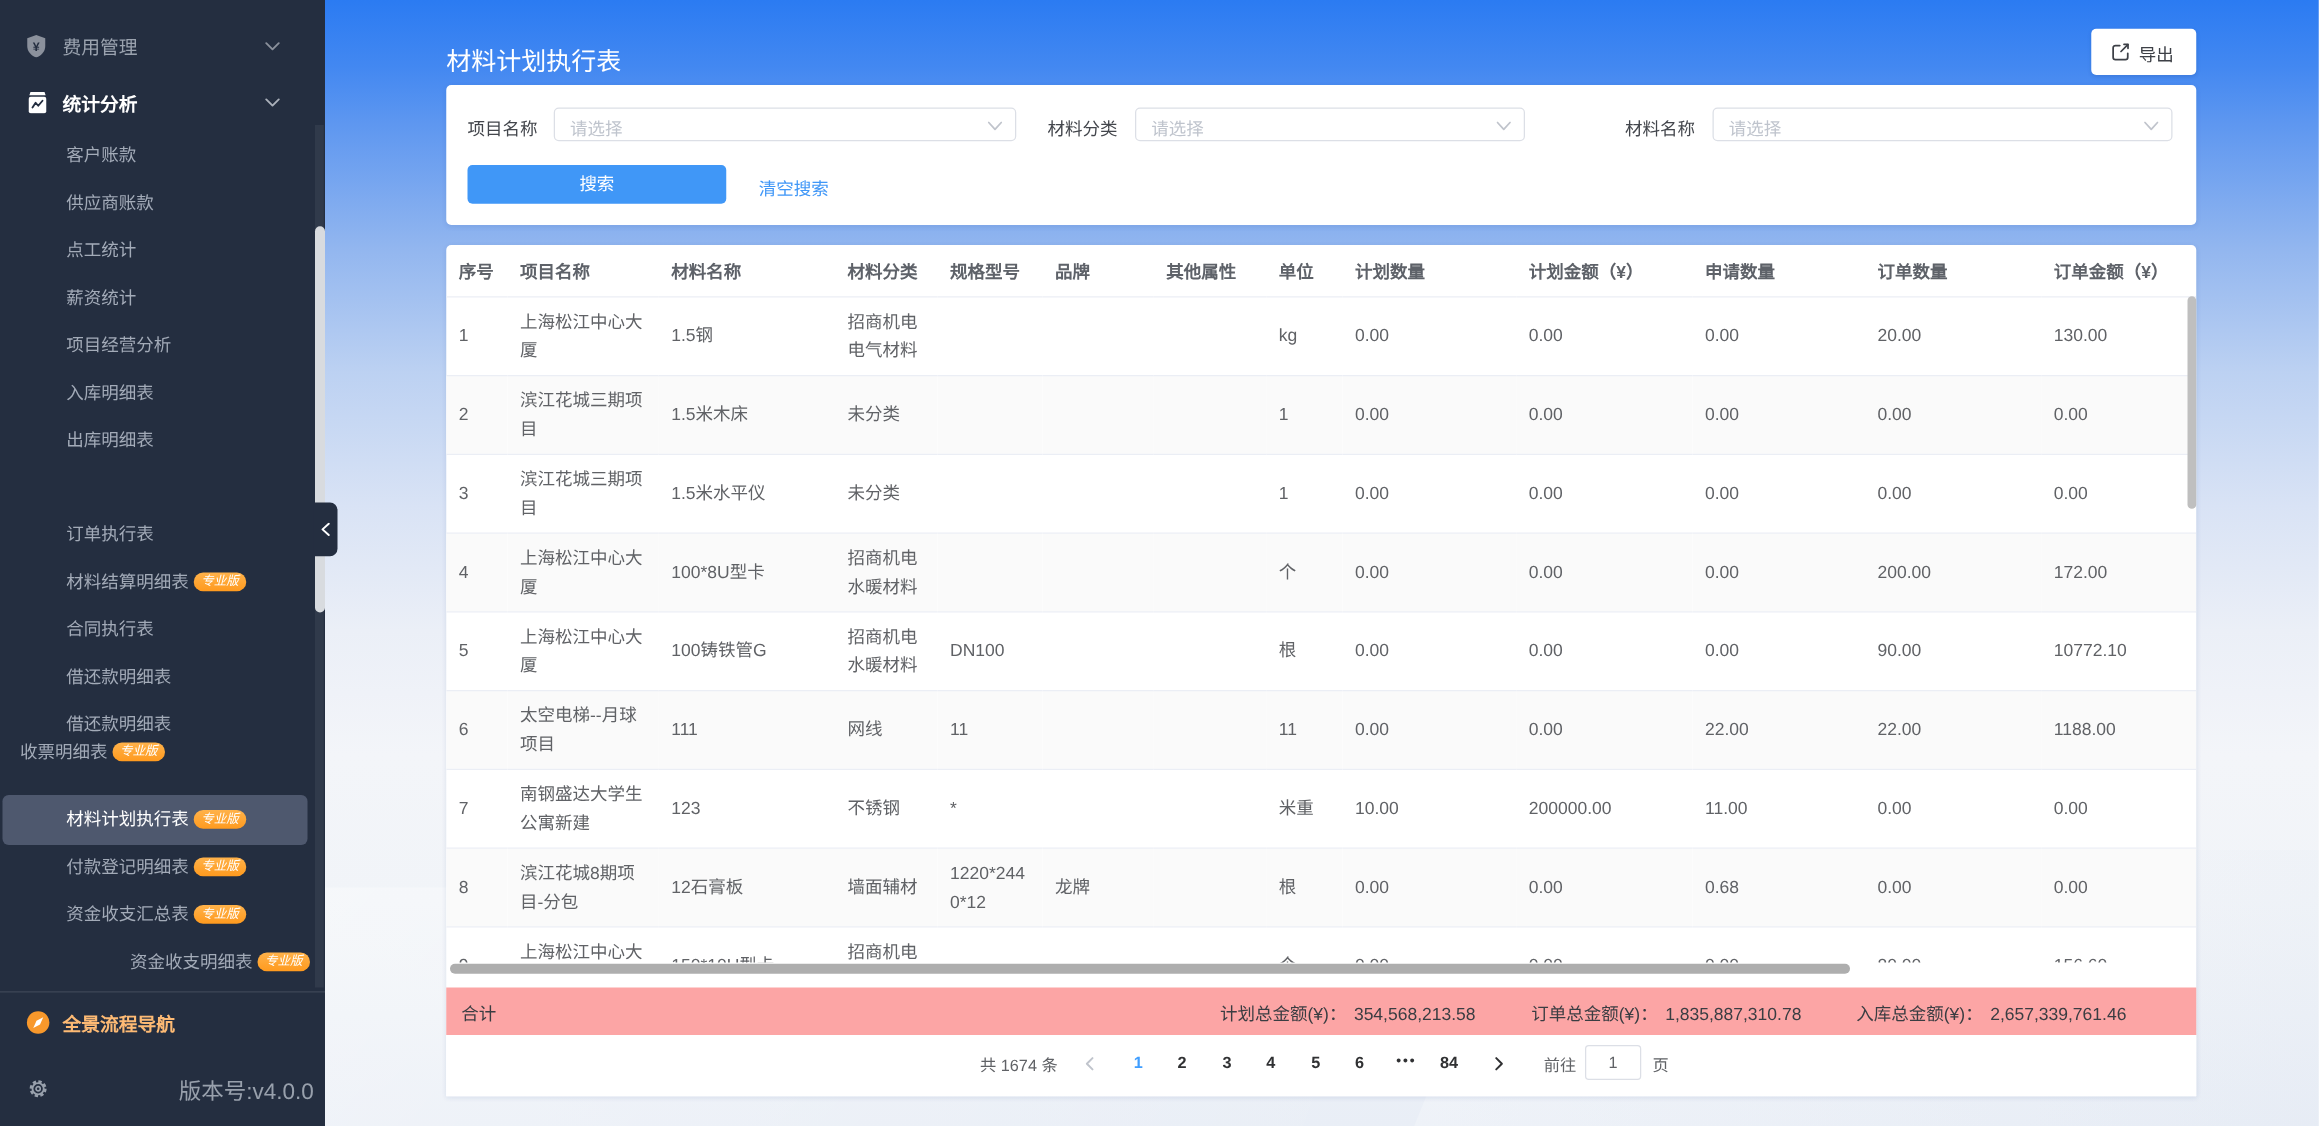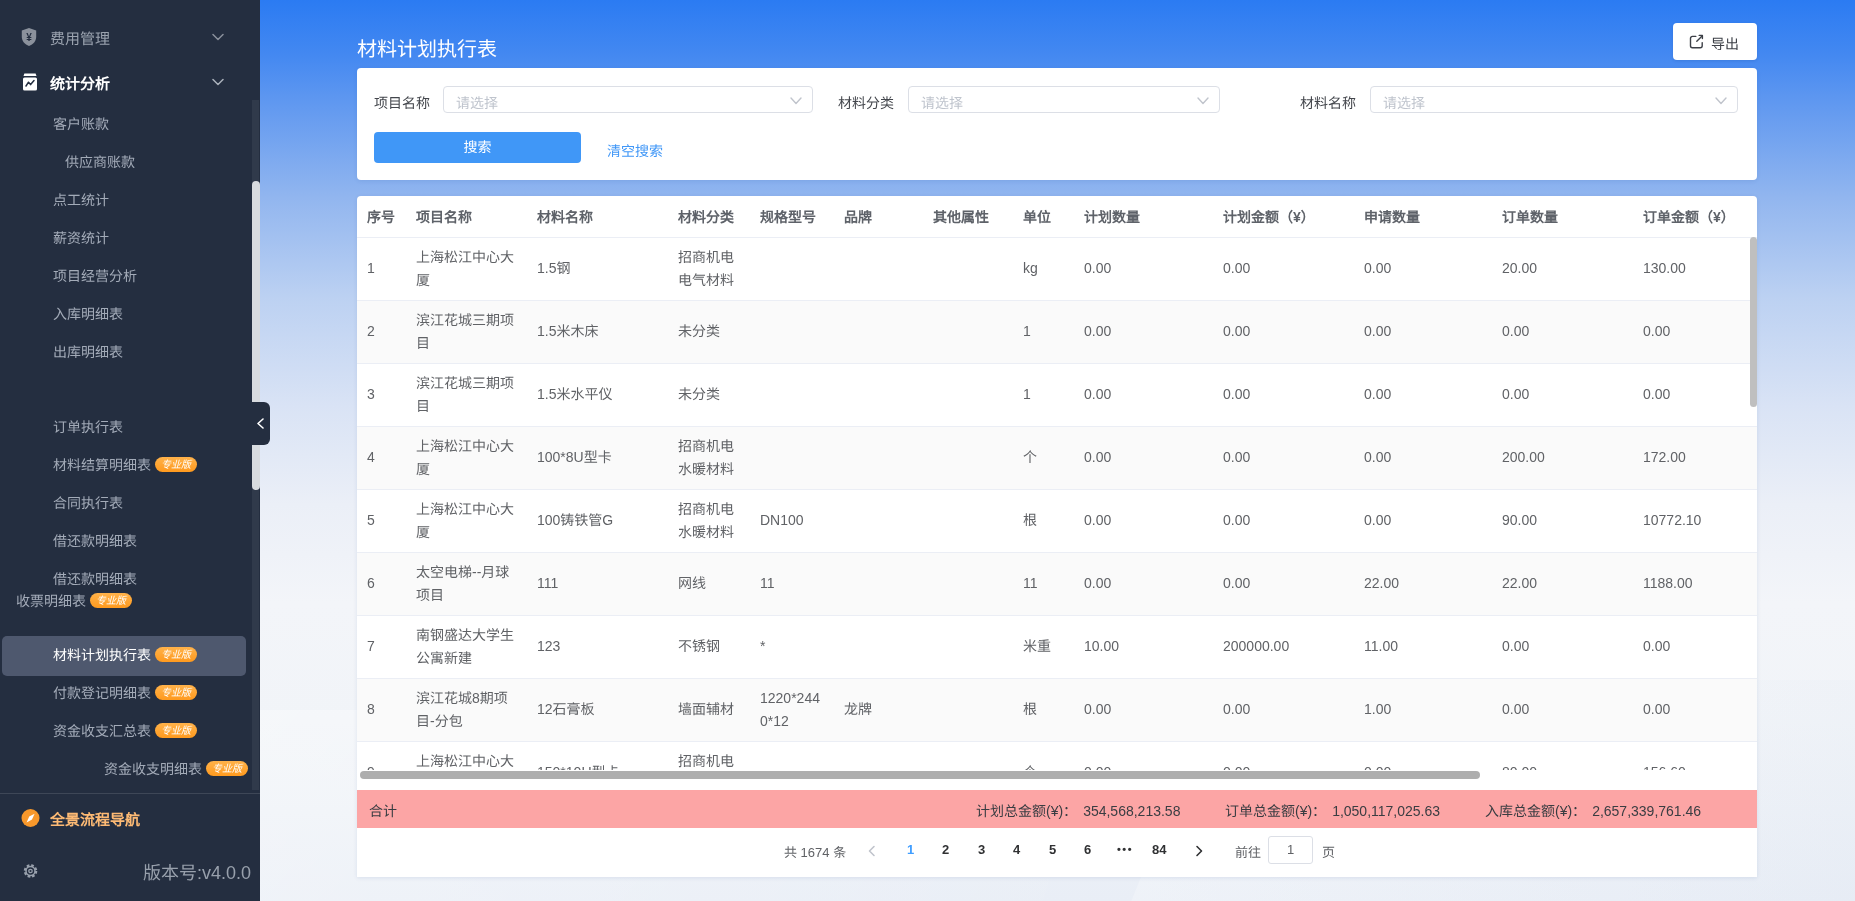--- a/index.html
+++ b/index.html
@@ -76,21 +76,21 @@
         <rect x="2" y="4.4" width="14" height="13.1" rx="1.6" fill="#fff"></rect>
         <polyline points="5,13 7.5,9.2 9.6,11.6 13,7.6" fill="none" stroke="#242e40" stroke-width="1.5" stroke-linecap="round" stroke-linejoin="round"></polyline>
       </svg>
   <span class="txt" style="font-weight:bold;">统计分析</span>
   <svg class="chev" width="12" height="8" viewBox="0 0 12 8">
         <polyline points="1,1.5 6,6.5 11,1.5" fill="none" stroke="#aab0ba" stroke-width="1.5" stroke-linecap="round" stroke-linejoin="round"></polyline>
       </svg>
 </div>
 <div id="selitem"></div>
 <div class="sub" style="top:105px;">客户账款</div>
-<div class="sub" style="top:143px;margin-left:12px;">供应商账款</div>
+<div class="sub" style="top:143px;">供应商账款</div>
 <div class="sub" style="top:181px;">点工统计</div>
 <div class="sub" style="top:219px;">薪资统计</div>
 <div class="sub" style="top:257px;">项目经营分析</div>
 <div class="sub" style="top:295px;">入库明细表</div>
 <div class="sub" style="top:333px;">出库明细表</div>
 <div class="sub" style="top:408px;">订单执行表</div>
 <div class="sub" style="top:446px;">材料结算明细表<span class="badge">专业版</span></div>
 <div class="sub" style="top:484px;">合同执行表</div>
 <div class="sub" style="top:522px;">借还款明细表</div>
 <div class="sub" style="top:560px;">借还款明细表</div>
@@ -301,21 +301,21 @@
             <td>8</td>
             <td>滨江花城8期项目-分包</td>
             <td>12石膏板</td>
             <td>墙面辅材</td>
             <td>1220*2440*12</td>
             <td>龙牌</td>
             <td></td>
             <td>根</td>
             <td>0.00</td>
             <td>0.00</td>
-            <td>1.00</td>
+            <td>0.68</td>
             <td>0.00</td>
             <td>0.00</td>
           </tr>
 <tr>
             <td>9</td>
             <td>上海松江中心大厦</td>
             <td>150*10U型卡</td>
             <td>招商机电 水暖材料</td>
             <td></td>
             <td></td>
@@ -328,21 +328,21 @@
             <td>156.60</td>
           </tr>
 </tbody>
 </table>
 </div>
 <div id="hthumb"></div>
 <div id="vthumb"></div>
 <div id="sumrow">
 <span style="left:12px;">合计</span>
 <span style="left:619px;">计划总金额(¥)：<span style="position:static;margin-left:6px;">354,568,213.58</span></span>
-<span style="left:868px;">订单总金额(¥)：<span style="position:static;margin-left:6px;">1,050,117,025.63</span></span>
+<span style="left:868px;">订单总金额(¥)：<span style="position:static;margin-left:6px;">1,835,887,310.78</span></span>
 <span style="left:1128px;">入库总金额(¥)：<span style="position:static;margin-left:6px;">2,657,339,761.46</span></span>
 </div>
 <div id="pager">
 <span class="pg" style="left:427px;">共 1674 条</span>
 <svg class="pg" style="left:510px;top:17px;" width="9" height="12" viewBox="0 0 9 12">
         <polyline points="7,1.5 2.5,6 7,10.5" fill="none" stroke="#c0c4cc" stroke-width="1.6" stroke-linecap="round" stroke-linejoin="round"></polyline>
       </svg>
 <span class="pg num" style="left:550px;color:#409eff;">1</span>
 <span class="pg num" style="left:585px;">2</span>
 <span class="pg num" style="left:621px;">3</span>

